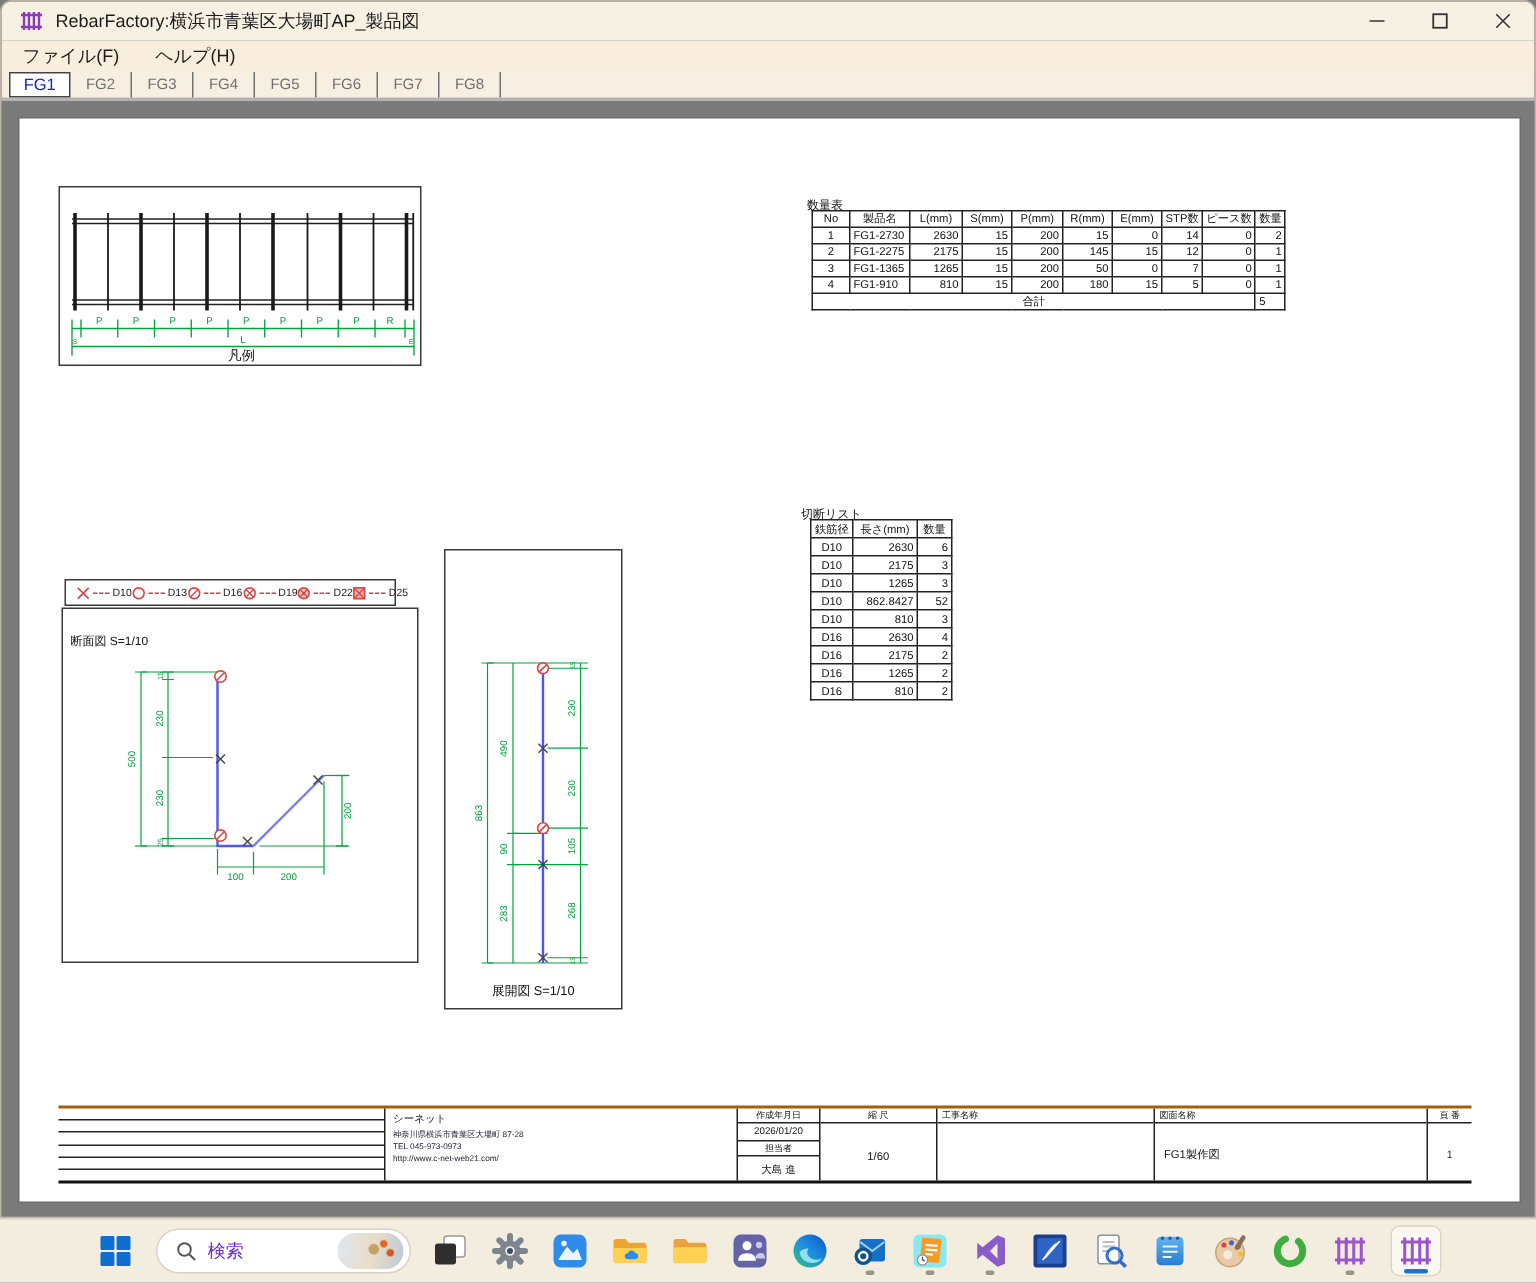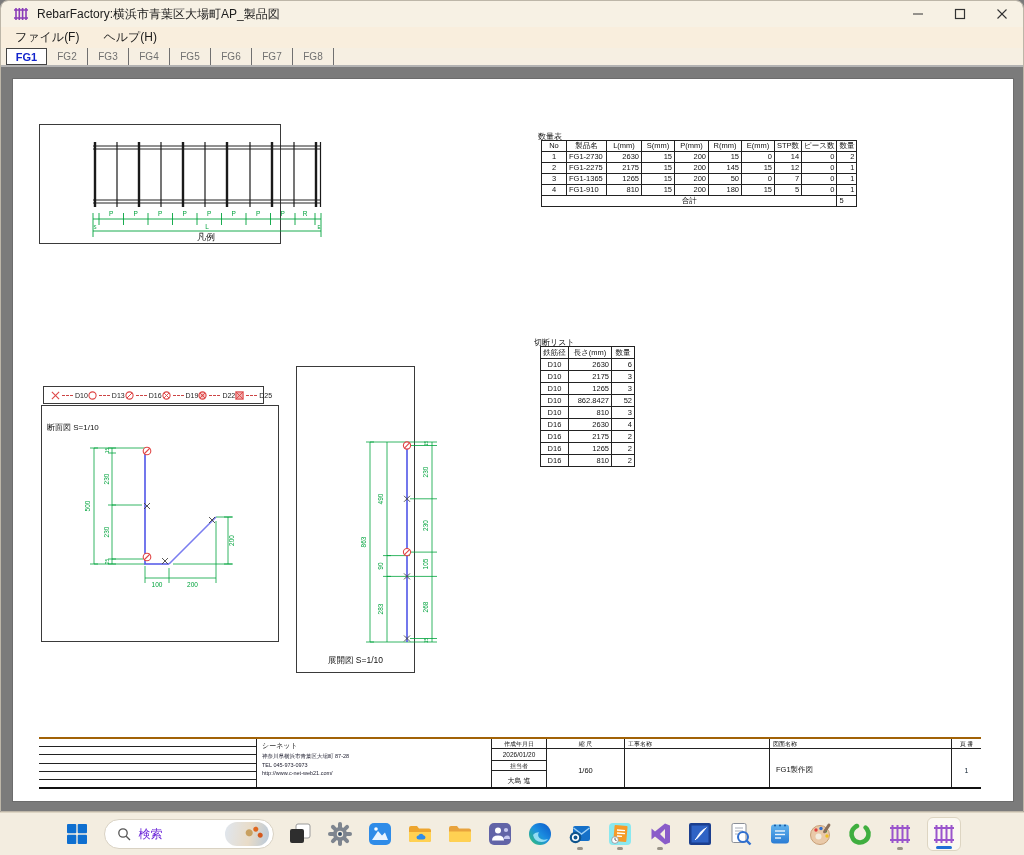--- a/index.html
+++ b/index.html
@@ -15,28 +15,28 @@
   .title-text { margin-left:8px; font-size:12px; color:#1c1c1c; }
   .win-controls { margin-left:auto; display:flex; height:100%; }
   .win-btn { width:42px; height:100%; display:flex; align-items:center; justify-content:center; }
   .menubar { position:absolute; top:26px; left:0; right:0; height:21px; background:#f9eedd;
              display:flex; align-items:center; }
   .menu-item { font-size:12px; color:#1c1c1c; padding:0 10px; margin-left:4px; }
   .tabbar { position:absolute; top:47px; left:0; right:0; height:19px; background:#f6efe2;
             border-bottom:2px solid #b3b3b3; display:flex; align-items:stretch; padding-left:5px; }
   .tab { width:41px; text-align:center; font-size:10px; color:#707070; line-height:17px;
          border-right:1px solid #707070; }
-  .tab.active { background:#ffffff; border:1px solid #444; color:#1224cc; font-weight:bold; font-size:11px; }
+  .tab.active { background:#ffffff; border:1px solid #444; color:#1224cc; font-weight:normal; font-size:11px; }
   .content { position:absolute; top:68px; left:0; right:0; bottom:0; background:#7b7b7b; }
 
   
   .paper { position:absolute; left:12px; top:10px; width:1000px; height:722px; background:#ffffff;
            box-shadow:0 0 0 1px #6c6c6c; }
   .abs { position:absolute; }
-  .dbox { position:absolute; border:1px solid #3a3a3a; background:#fff;padding-left:45px; }
+  .dbox { position:absolute; border:1px solid #3a3a3a; background:#fff; }
   .small-title { position:absolute; font-size:8px; color:#111; }
 
   
   table.sheet-tab { border-collapse:collapse; background:#fff; table-layout:fixed; }
   table.sheet-tab th, table.sheet-tab td { border:1px solid #222; font-size:7.5px; font-weight:normal;
        height:11px; line-height:10px; padding:0 2px; white-space:nowrap; overflow:hidden; color:#111; }
   table.cut td, table.cut th { height:12px; }
   .qty td { text-align:right; }
   .qty td:nth-child(1) { text-align:center; }
   .qty td:nth-child(2) { text-align:left; }

